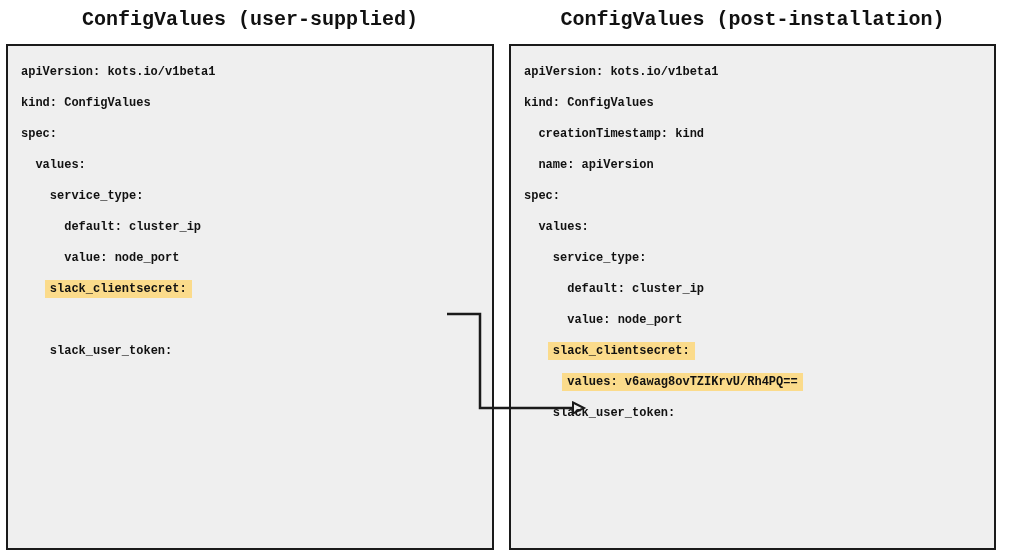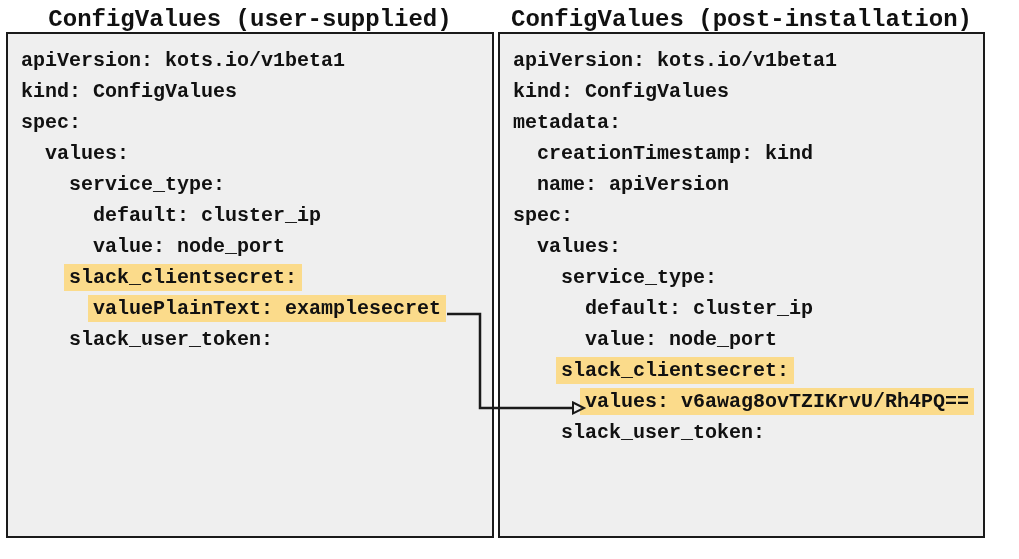--- a/index.html
+++ b/index.html
@@ -8,39 +8,39 @@
     width: 1019px;
     height: 559px;
     background: #ffffff;
     font-family: "Liberation Mono", "DejaVu Sans Mono", monospace;
     font-weight: bold;
     color: #111111;
     overflow: hidden;
   }
   .column { position: absolute; top: 8px; }
   #left-column  { left: 6px;   width: 488px; }
-  #right-column { left: 498px; width: 487px; }
+  #right-column { left: 509px; width: 487px; }
   .panel-title {
     text-align: center;
-    font-size: 24px;
+    font-size: 20px;
     line-height: 24px;
-    margin-bottom: 0;
+    margin-bottom: 12px;
     white-space: pre;
   }
   .panel {
     box-sizing: border-box;
     height: 506px;
     background: #efefef;
     border: 2px solid #1a1a1a;
     padding: 11px 0 0 13px;
     overflow: hidden;
   }
   .line {
     white-space: pre;
-    font-size: 20px;
+    font-size: 12px;
     line-height: 31px;
   }
   .hl {
     background: #fbdb8b;
     padding: 2px 5px;
     margin: 12px -5px;
   }
   #arrow-overlay {
     position: absolute;
     left: 0; top: 0;
@@ -57,32 +57,31 @@
     <div class="panel-title">ConfigValues (user-supplied)</div>
     <div class="panel">
       <div class="line"><span></span><span>apiVersion: kots.io/v1beta1</span></div>
       <div class="line"><span></span><span>kind: ConfigValues</span></div>
       <div class="line"><span></span><span>spec:</span></div>
       <div class="line"><span>  </span><span>values:</span></div>
       <div class="line"><span>    </span><span>service_type:</span></div>
       <div class="line"><span>      </span><span>default: cluster_ip</span></div>
       <div class="line"><span>      </span><span>value: node_port</span></div>
       <div class="line"><span>    </span><span class="hl">slack_clientsecret:</span></div>
-      <div class="line"><span>      </span><span class="hl">valuePlainText: examplesecret</span></div>
+      <div class="line"><span>      </span></div>
       <div class="line"><span>    </span><span>slack_user_token:</span></div>
       <div class="line"><span>      </span></div>
     </div>
   </div>
 
   <div class="column" id="right-column">
     <div class="panel-title">ConfigValues (post-installation)</div>
     <div class="panel">
       <div class="line"><span></span><span>apiVersion: kots.io/v1beta1</span></div>
       <div class="line"><span></span><span>kind: ConfigValues</span></div>
-      <div class="line"><span></span><span>metadata:</span></div>
       <div class="line"><span>  </span><span>creationTimestamp: kind</span></div>
       <div class="line"><span>  </span><span>name: apiVersion</span></div>
       <div class="line"><span></span><span>spec:</span></div>
       <div class="line"><span>  </span><span>values:</span></div>
       <div class="line"><span>    </span><span>service_type:</span></div>
       <div class="line"><span>      </span><span>default: cluster_ip</span></div>
       <div class="line"><span>      </span><span>value: node_port</span></div>
       <div class="line"><span>    </span><span class="hl">slack_clientsecret:</span></div>
       <div class="line"><span>      </span><span class="hl">values: v6awag8ovTZIKrvU/Rh4PQ==</span></div>
       <div class="line"><span>    </span><span>slack_user_token:</span></div>

